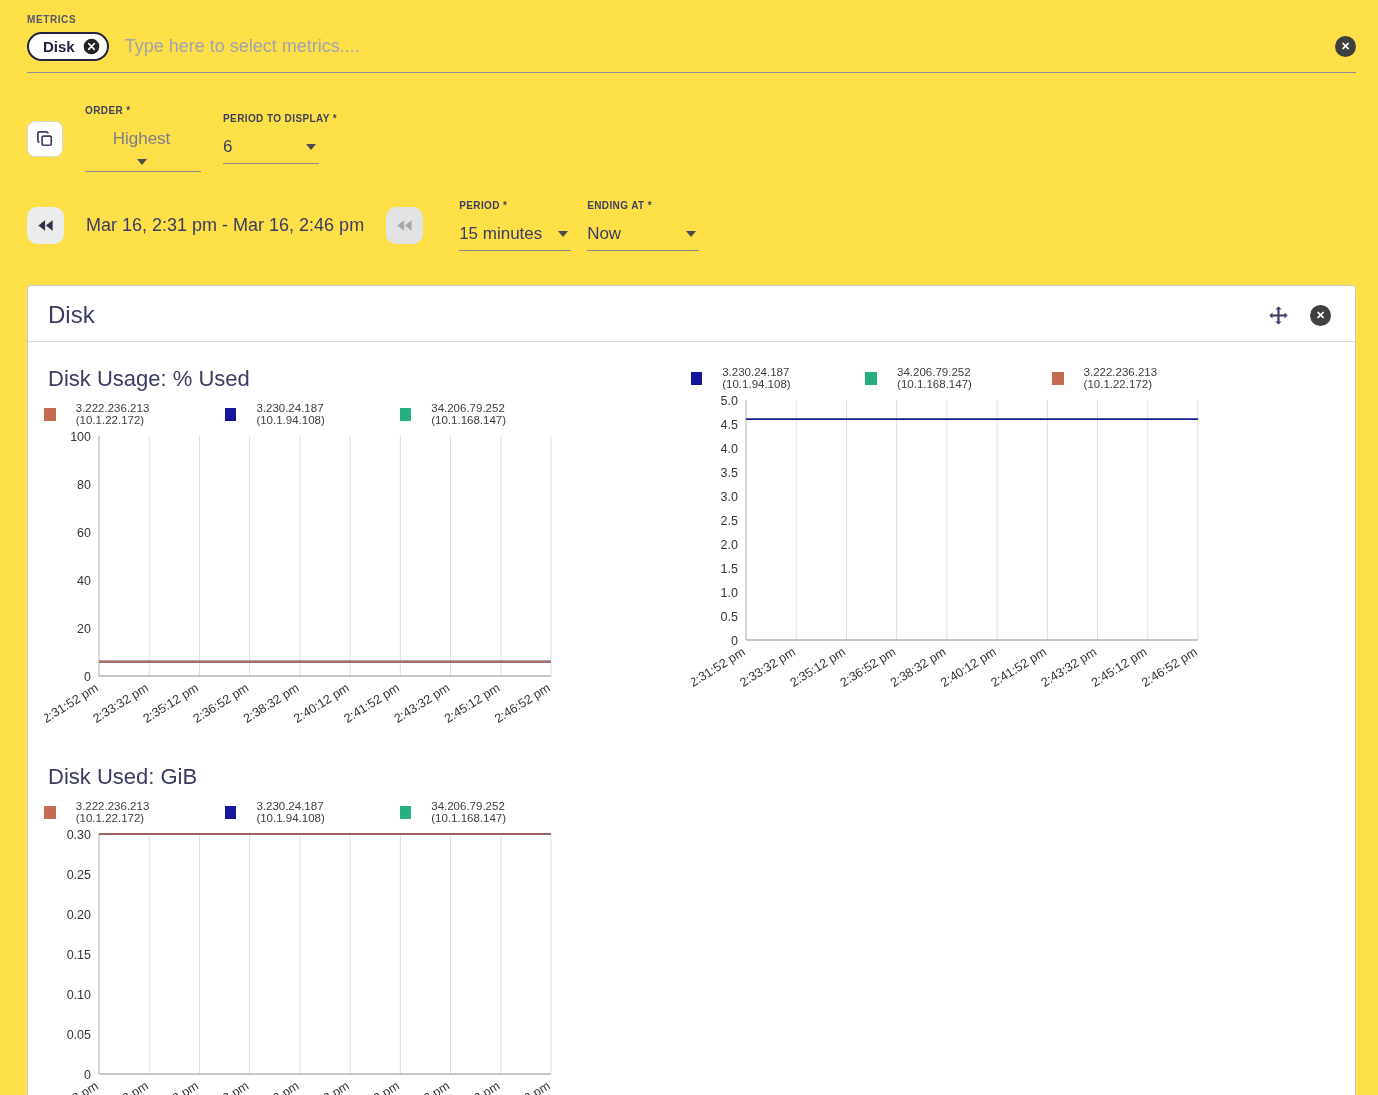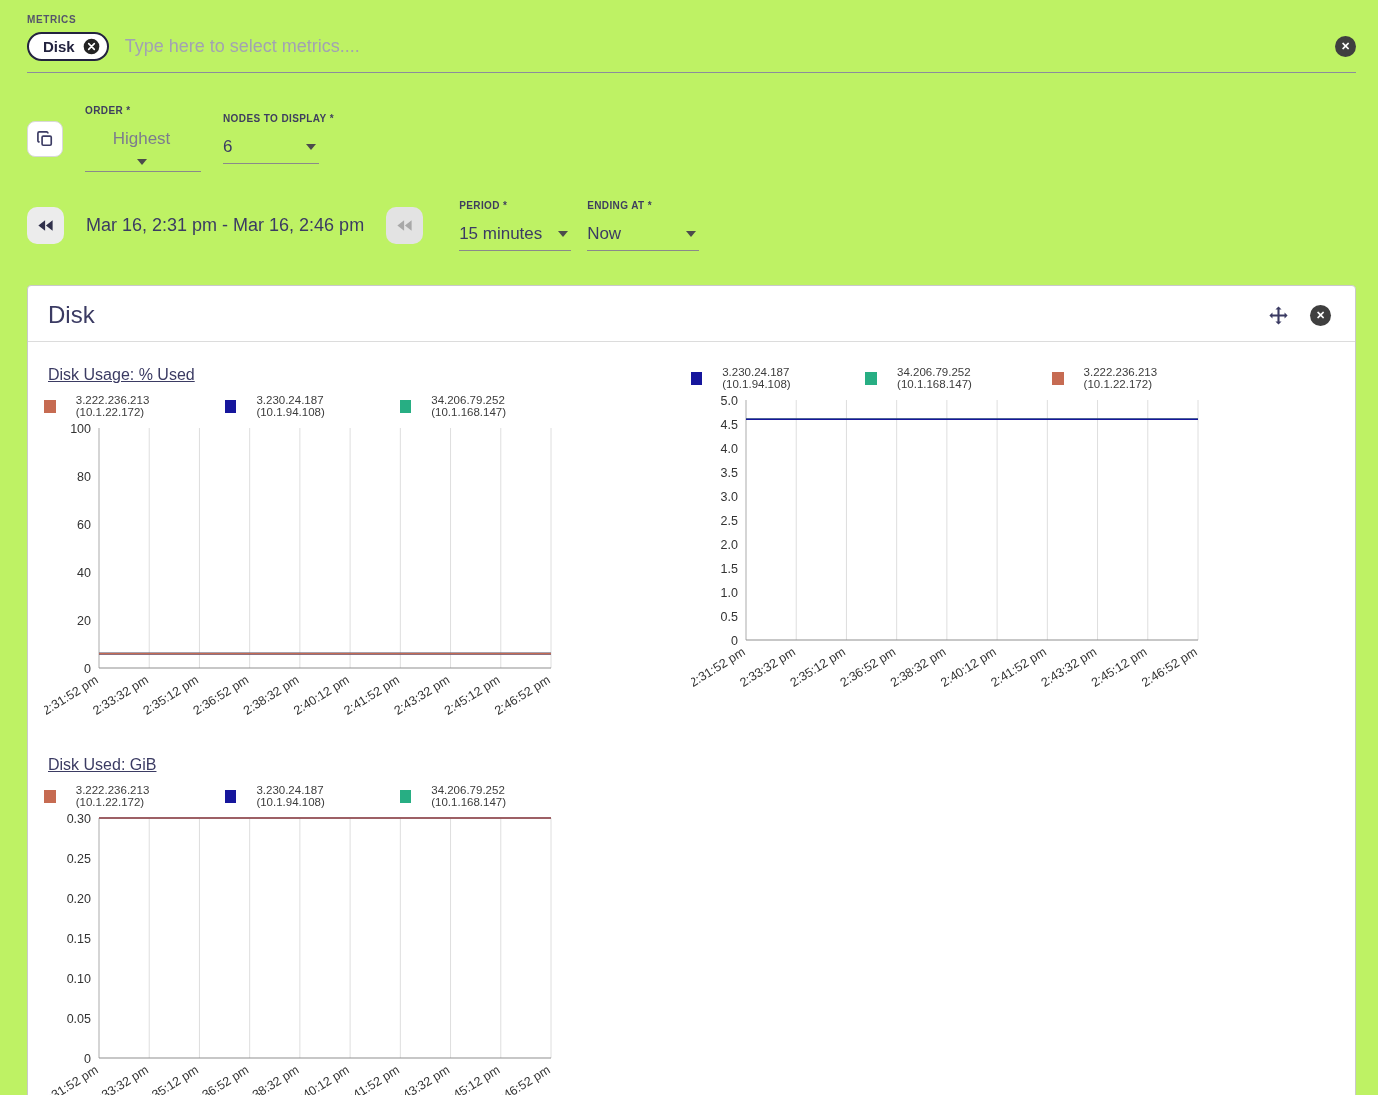--- a/index.html
+++ b/index.html
@@ -1,18 +1,18 @@
 <!DOCTYPE html>
 <html><head>
 <meta charset="utf-8">
 <style>
   * { margin:0; padding:0; box-sizing:border-box; }
   html,body { background:#fff; }
   .page {
-    width:1378px; height:1095px; background:#bef264; position:relative;
+    width:1378px; height:1095px; background:#fde047; position:relative;
     font-family:"Liberation Sans", sans-serif; padding:14px 22px 0 27px;
     overflow:hidden;
   }
   
   .metrics-label { font-size:10px; font-weight:700; letter-spacing:.6px; color:#55556b; margin-bottom:7px; }
   .metrics-row { display:flex; align-items:center; gap:16px; padding-bottom:11px; border-bottom:1px solid #8c8c9c; }
   .chip {
     display:inline-flex; align-items:center; gap:8px; border:2px solid #23233f; border-radius:18px;
     padding:4px 7px 4px 14px; color:#23233f; font-size:15px; font-weight:600; cursor:pointer; background:#fff;
   }
@@ -45,21 +45,21 @@
   .gap-left { margin-left:20px; }
   
   .panel { margin-top:34px; border:1px solid #c9c9c9; border-radius:4px; background:#fff; height:830px; overflow:hidden; }
   .panel-header { display:flex; justify-content:space-between; align-items:center; padding:15px 24px 12px 20px; border-bottom:1px solid #dcdcdc; }
   .panel-title { font-size:24px; color:#3b3b63; font-weight:500; }
   .panel-actions { display:flex; align-items:center; gap:20px; }
   .move-icon { display:inline-flex; cursor:grab; }
   
   .charts-grid { padding:24px 18px 0 16px; display:grid; grid-template-columns:1fr 1fr; row-gap:18px; }
   .chart { width:524px; }
-  .chart-title { font-size:16px; color:#3b3b63; font-weight:500; margin:0 0 10px 4px;text-decoration:underline; }
+  .chart-title { font-size:22px; color:#3b3b63; font-weight:500; margin:0 0 10px 4px; }
   .legend { display:flex; justify-content:center; align-items:center; gap:18px; font-size:11.5px; color:#3c3c3c; margin-bottom:2px; }
   .legend-item { display:flex; align-items:center; gap:20px; cursor:pointer; }
   .swatch { width:13px; height:13px; display:inline-block; }
   svg.plot { display:block; }
   .tick-label { font-size:12.5px; fill:#333; font-family:"Liberation Sans", sans-serif; }
 </style>
 </head>
 <body>
 
 <div class="page">
@@ -89,21 +89,21 @@
       </svg>
     </button>
     <div class="field">
       <div class="field-label">ORDER *</div>
       <div class="select muted w-order">
         <span class="select-value">Highest</span>
         <span class="caret"></span>
       </div>
     </div>
     <div class="field">
-      <div class="field-label">NODES TO DISPLAY *</div>
+      <div class="field-label">PERIOD TO DISPLAY *</div>
       <div class="select w-nodes">
         <span class="select-value">6</span>
         <span class="caret"></span>
       </div>
     </div>
   </div>
 
   <div class="controls-row2">
     <button class="nav-btn">
       <svg viewBox="0 0 24 24" width="19" height="19">

